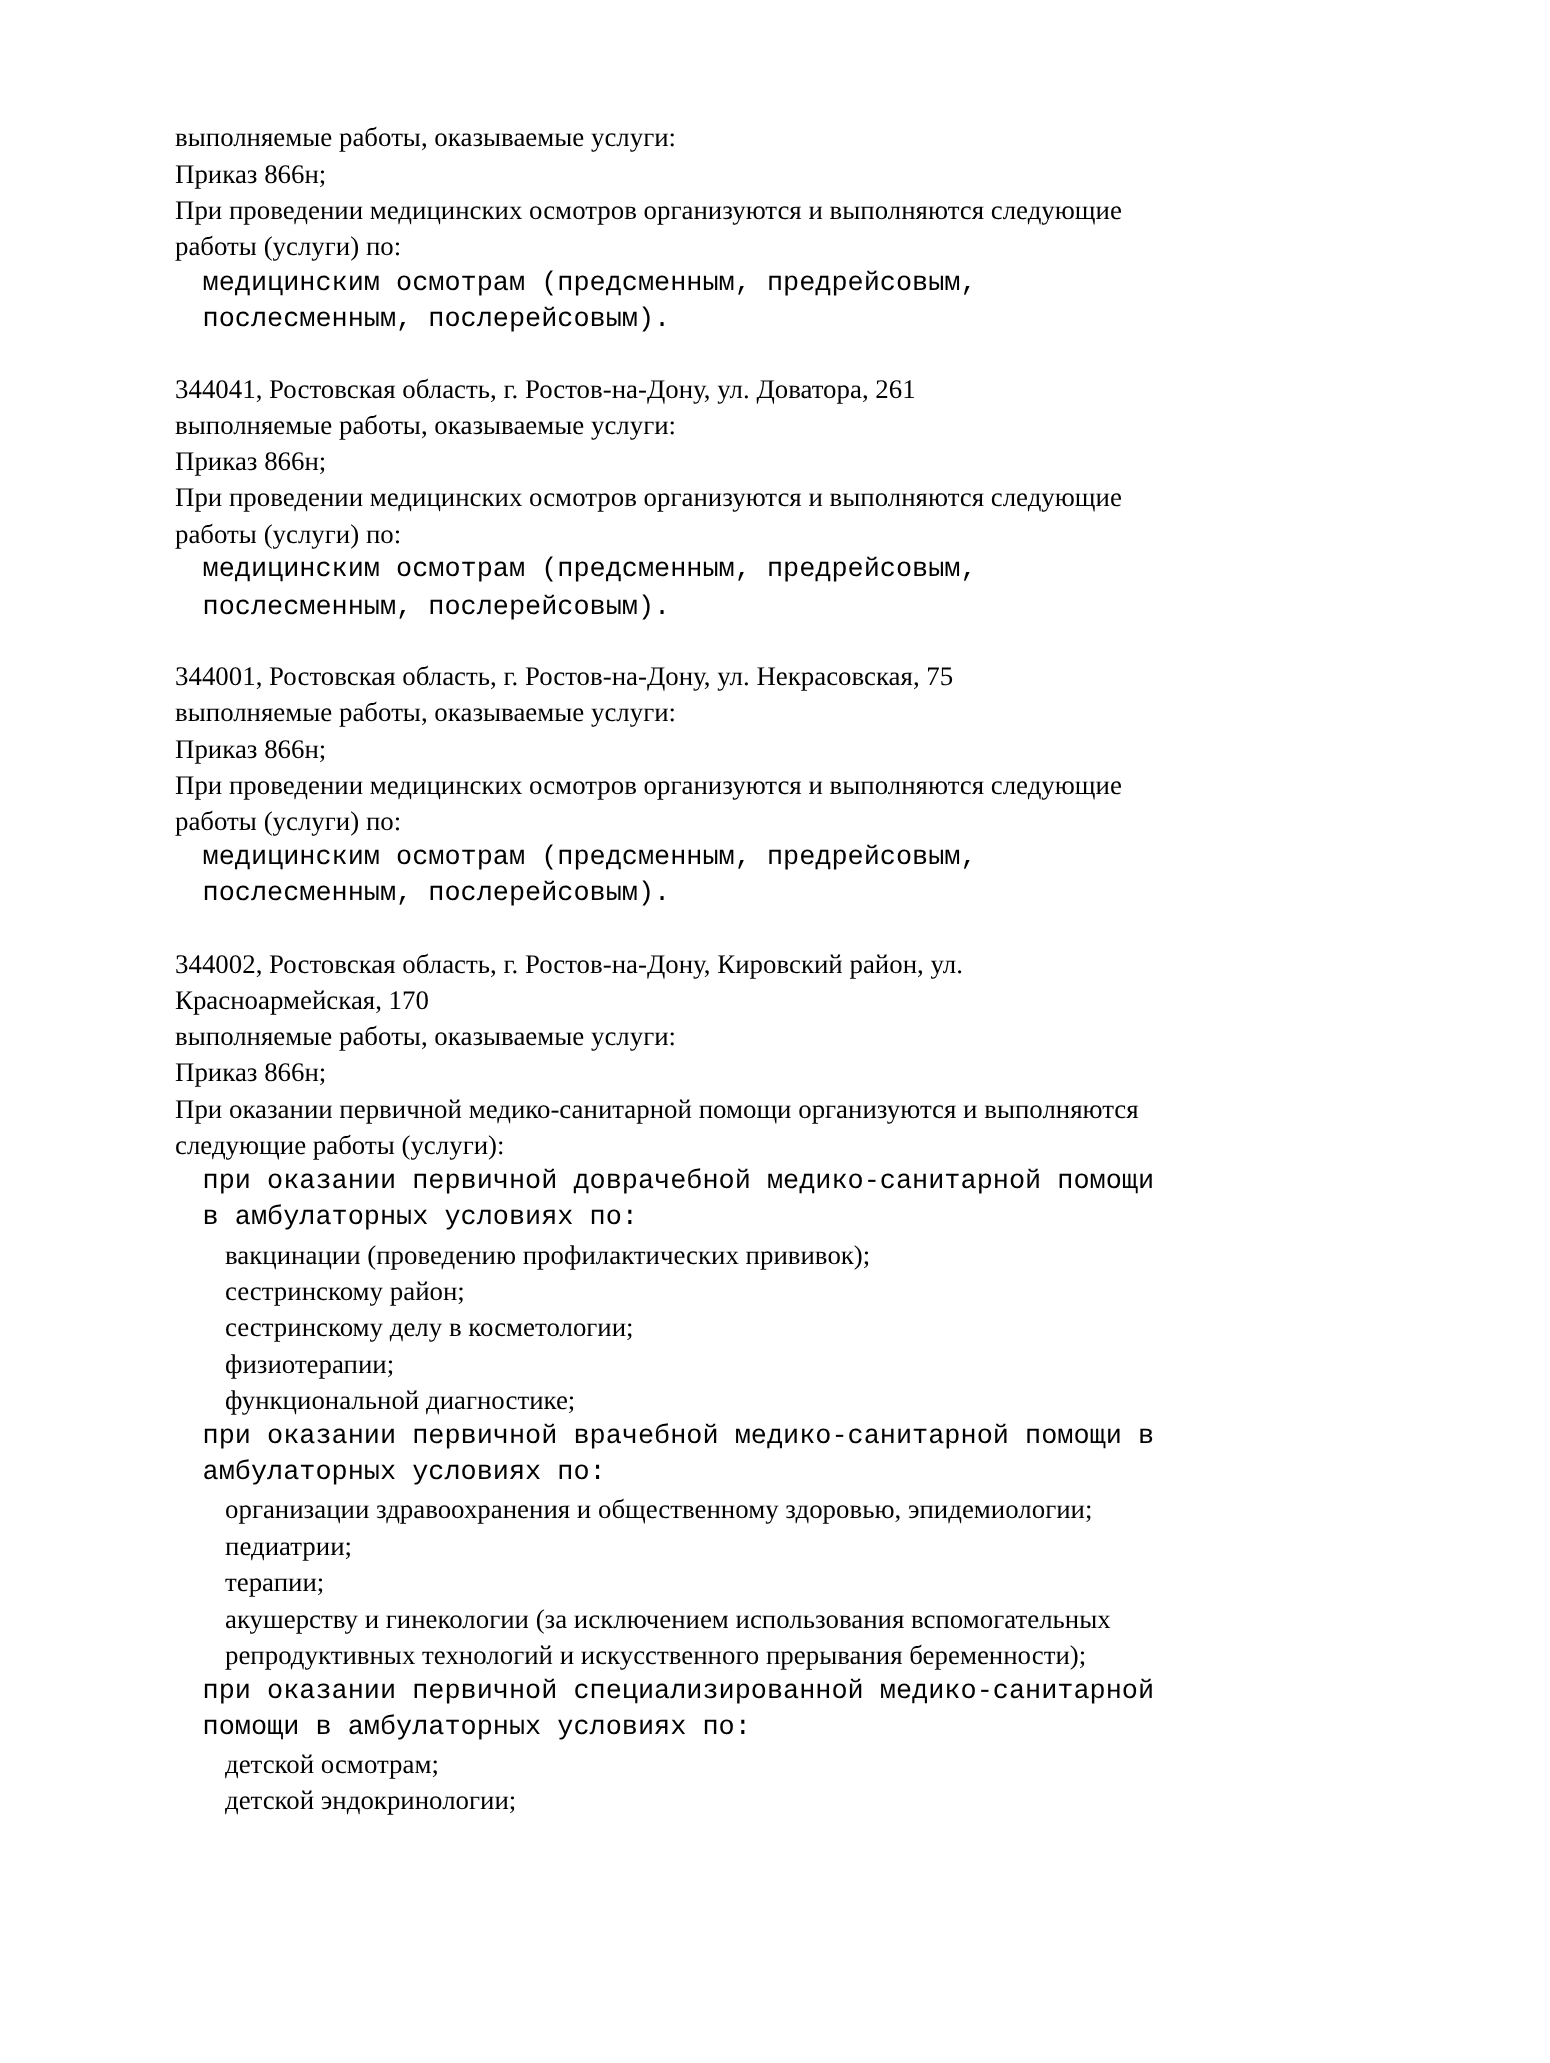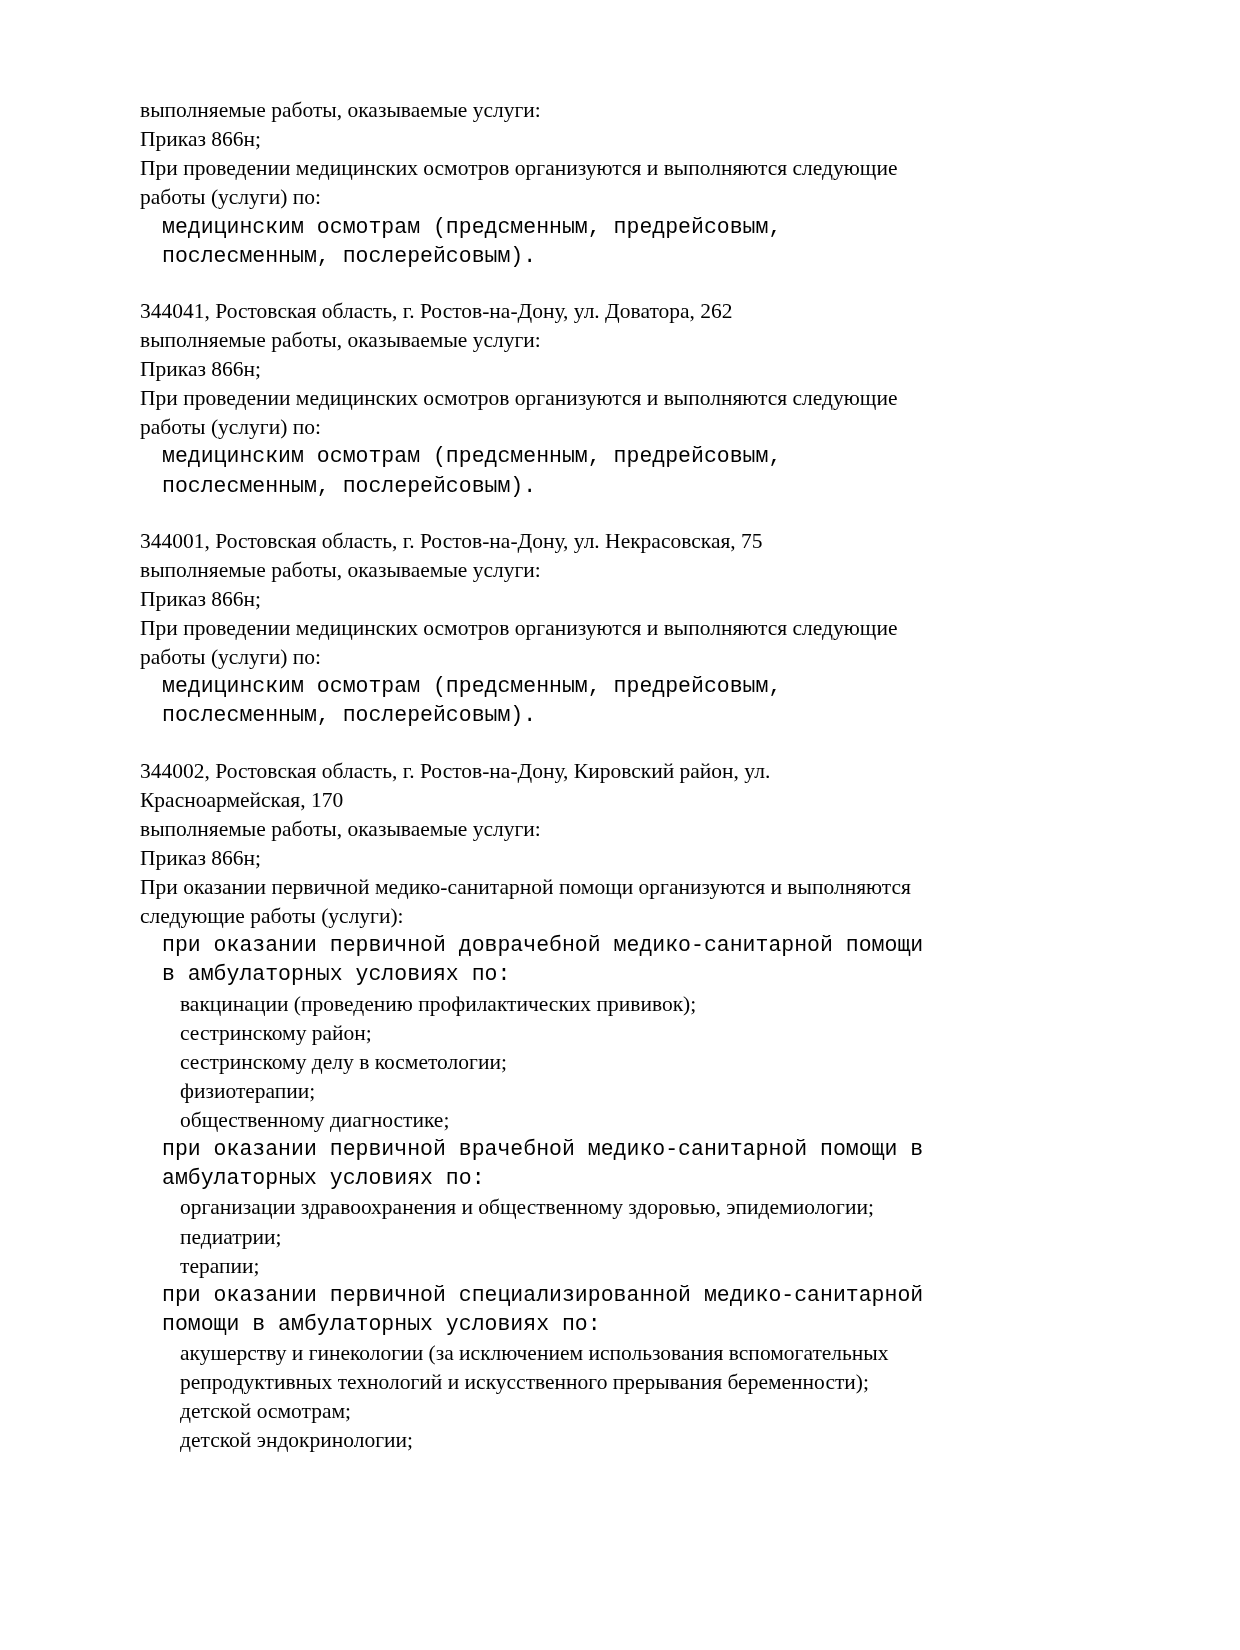--- a/index.html
+++ b/index.html
@@ -44,21 +44,21 @@
 <div class="page">
   <div class="doc" id="doc-body">
       <div class="block">
         <div class="line">выполняемые работы, оказываемые услуги:</div>
         <div class="line">Приказ 866н;</div>
         <div class="line">При проведении медицинских осмотров организуются и выполняются следующие работы (услуги) по:</div>
         <div class="line indent-1">медицинским осмотрам (предсменным, предрейсовым, послесменным, послерейсовым).</div>
       </div>
       <div class="gap"></div>
       <div class="block">
-        <div class="line">344041, Ростовская область, г. Ростов-на-Дону, ул. Доватора, 262</div>
+        <div class="line">344041, Ростовская область, г. Ростов-на-Дону, ул. Доватора, 261</div>
         <div class="line">выполняемые работы, оказываемые услуги:</div>
         <div class="line">Приказ 866н;</div>
         <div class="line">При проведении медицинских осмотров организуются и выполняются следующие работы (услуги) по:</div>
         <div class="line indent-1">медицинским осмотрам (предсменным, предрейсовым, послесменным, послерейсовым).</div>
       </div>
       <div class="gap"></div>
       <div class="block">
         <div class="line">344001, Ростовская область, г. Ростов-на-Дону, ул. Некрасовская, 75</div>
         <div class="line">выполняемые работы, оказываемые услуги:</div>
         <div class="line">Приказ 866н;</div>
@@ -69,24 +69,24 @@
       <div class="block">
         <div class="line">344002, Ростовская область, г. Ростов-на-Дону, Кировский район, ул. Красноармейская, 170</div>
         <div class="line">выполняемые работы, оказываемые услуги:</div>
         <div class="line">Приказ 866н;</div>
         <div class="line">При оказании первичной медико-санитарной помощи организуются и выполняются следующие работы (услуги):</div>
         <div class="line indent-1">при оказании первичной доврачебной медико-санитарной помощи в амбулаторных условиях по:</div>
         <div class="line indent-2">вакцинации (проведению профилактических прививок);</div>
         <div class="line indent-2">сестринскому район;</div>
         <div class="line indent-2">сестринскому делу в косметологии;</div>
         <div class="line indent-2">физиотерапии;</div>
-        <div class="line indent-2">общественному диагностике;</div>
+        <div class="line indent-2">функциональной диагностике;</div>
         <div class="line indent-1">при оказании первичной врачебной медико-санитарной помощи в амбулаторных условиях по:</div>
         <div class="line indent-2">организации здравоохранения и общественному здоровью, эпидемиологии;</div>
         <div class="line indent-2">педиатрии;</div>
         <div class="line indent-2">терапии;</div>
+        <div class="line indent-2">акушерству и гинекологии (за исключением использования вспомогательных репродуктивных технологий и искусственного прерывания беременности);</div>
         <div class="line indent-1">при оказании первичной специализированной медико-санитарной помощи в амбулаторных условиях по:</div>
-        <div class="line indent-2">акушерству и гинекологии (за исключением использования вспомогательных репродуктивных технологий и искусственного прерывания беременности);</div>
         <div class="line indent-2">детской осмотрам;</div>
         <div class="line indent-2">детской эндокринологии;</div>
       </div>
     </div>
 </div>
 
 </body></html>

